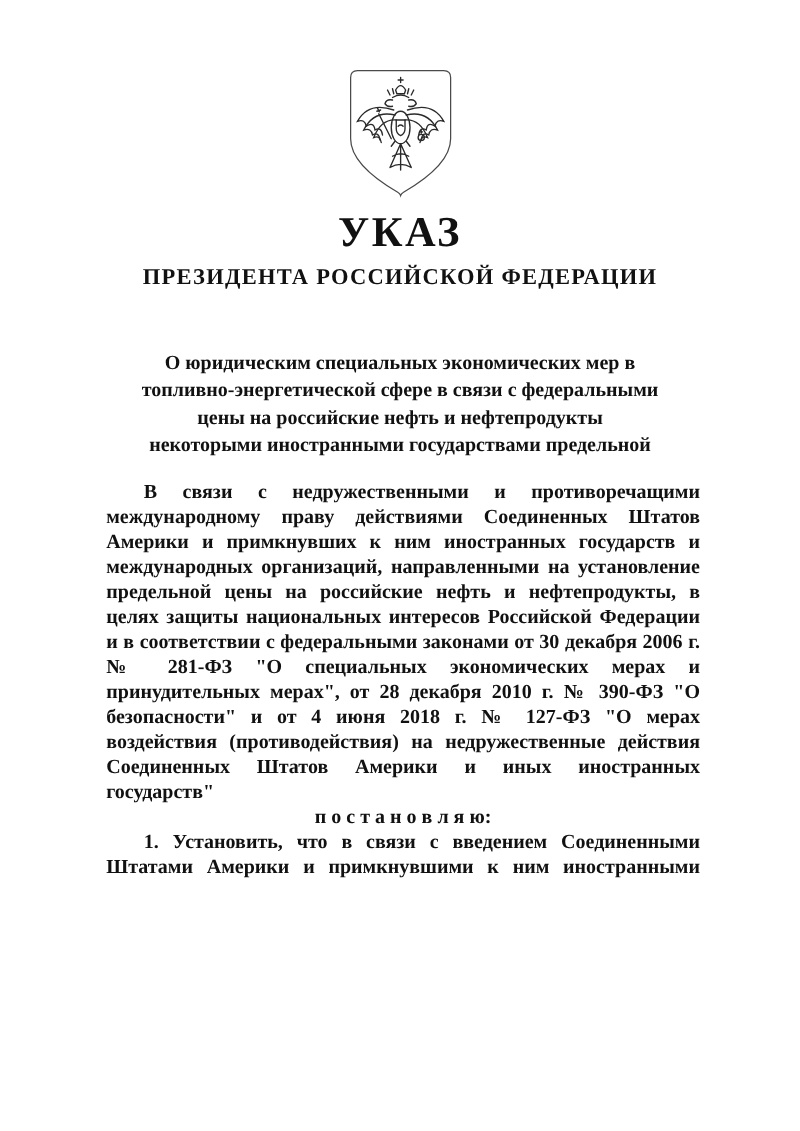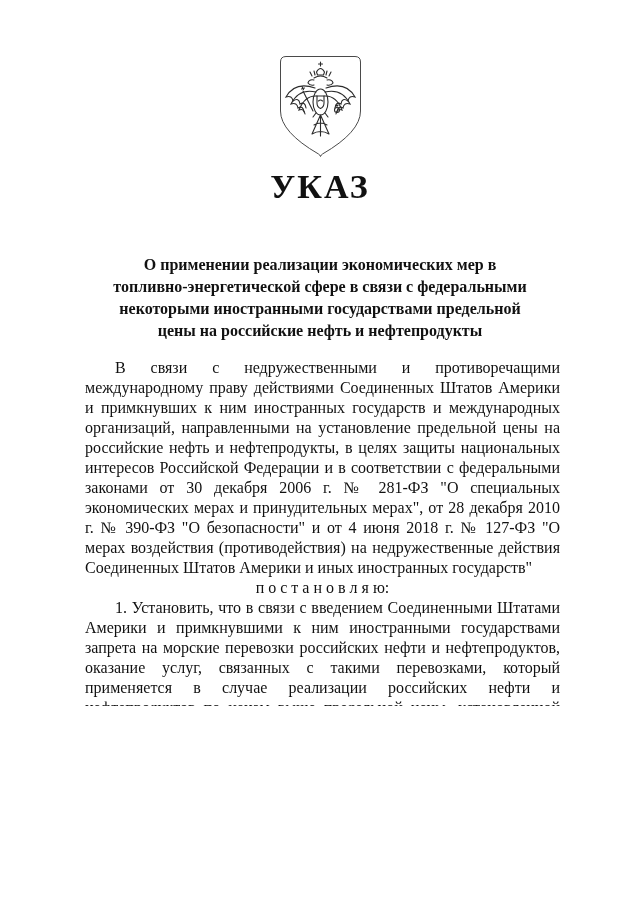--- a/index.html
+++ b/index.html
@@ -35,20 +35,21 @@
     text-align:center;
     font-weight:bold;
     font-size:16px;
     line-height:22px;
   }
   .doc-body{
     margin:16px 80px 0 85px;
     font-size:16px;
     line-height:20px;
     text-align:justify;
+    font-weight:bold;
   }
   .doc-body p{
     margin:0;
     text-indent:30px;
   }
   .decree-word{
     text-align:center;
     text-indent:0;
   }
   .barcode-block{
@@ -108,26 +109,27 @@
         <circle cx="58" cy="55" r="2.5"></circle>
         <path d="M58 51.5 v-2 M57 50.5 h2"></path>
         <path d="M37 58 l-3 4 M46 58 l3 4"></path>
         <path d="M41.5 60 L33 79 M41.5 60 L41.5 81 M41.5 60 L50 79 M33 79 Q41.5 74 50 79 M35 70 Q41.5 66 48 70"></path>
       </g>
     </svg>
   </div>
 
   <h1 class="doc-title">УКАЗ</h1>
 
+  <div class="doc-authority">ПРЕЗИДЕНТА РОССИЙСКОЙ ФЕДЕРАЦИИ</div>
 
   <div class="doc-subject">
-    <div>О применении реализации экономических мер в</div>
+    <div>О юридическим специальных экономических мер в</div>
     <div>топливно-энергетической сфере в связи с федеральными</div>
+    <div>цены на российские нефть и нефтепродукты</div>
     <div>некоторыми иностранными государствами предельной</div>
-    <div>цены на российские нефть и нефтепродукты</div>
   </div>
 
   <div class="doc-body">
     <p>В связи с недружественными и противоречащими международному праву действиями Соединенных Штатов Америки и примкнувших к ним иностранных государств и международных организаций, направленными на установление предельной цены на российские нефть и нефтепродукты, в целях защиты национальных интересов Российской Федерации и в соответствии с федеральными законами от 30 декабря 2006 г. № 281-ФЗ "О специальных экономических мерах и принудительных мерах", от 28 декабря 2010 г. № 390-ФЗ "О безопасности" и от 4 июня 2018 г. № 127-ФЗ "О мерах воздействия (противодействия) на недружественные действия Соединенных Штатов Америки и иных иностранных государств"</p>
     <div class="decree-word">п о с т а н о в л я ю:</div>
     <p>1. Установить, что в связи с введением Соединенными Штатами Америки и примкнувшими к ним иностранными государствами запрета на морские перевозки российских нефти и нефтепродуктов, оказание услуг, связанных с такими перевозками, который применяется в случае реализации российских нефти и нефтепродуктов по ценам выше предельной цены, установленной указанными иностранными государствами (механизм фиксации предельной цены), запрещаются поставки российских нефти и нефтепродуктов иностранным юридическим лицам и физическим</p>
   </div>
 
   <div class="barcode-block">
     <svg class="squiggle" width="30" height="13" viewBox="0 0 30 13" aria-hidden="true">

